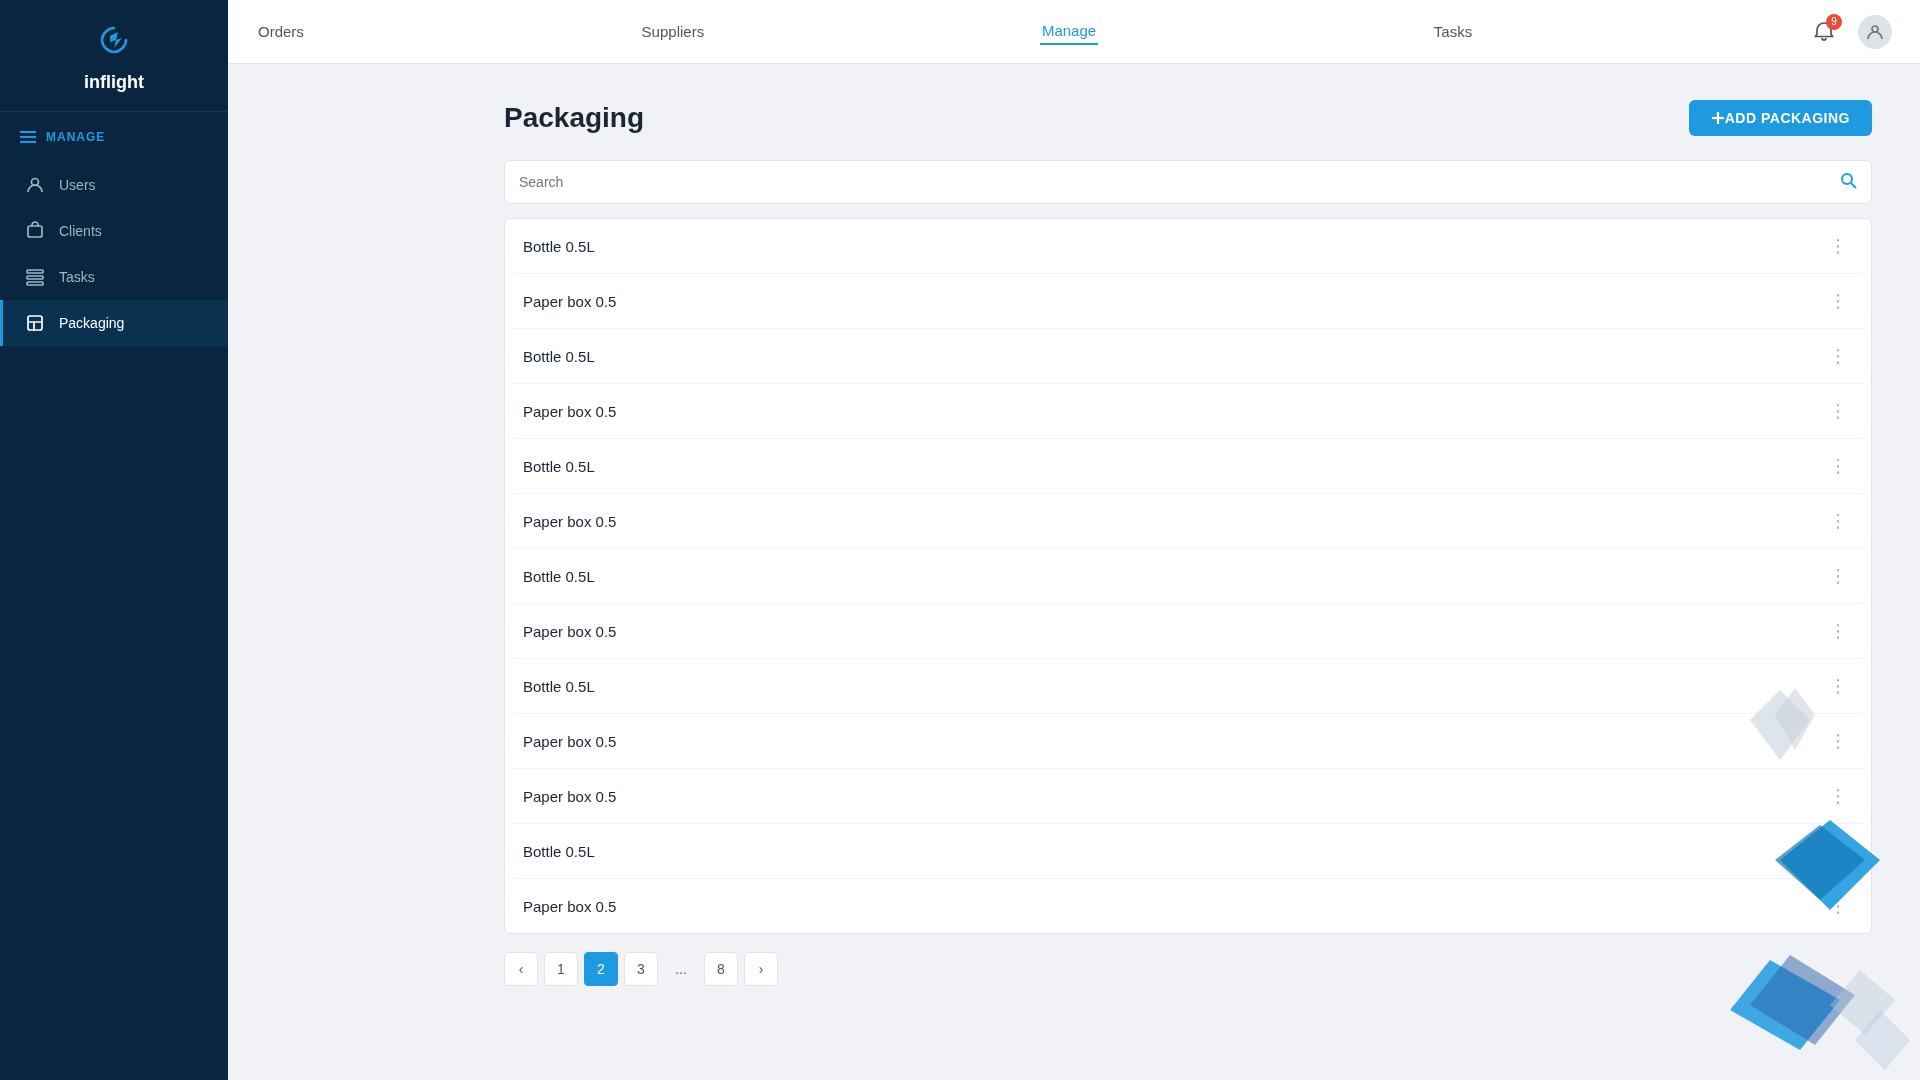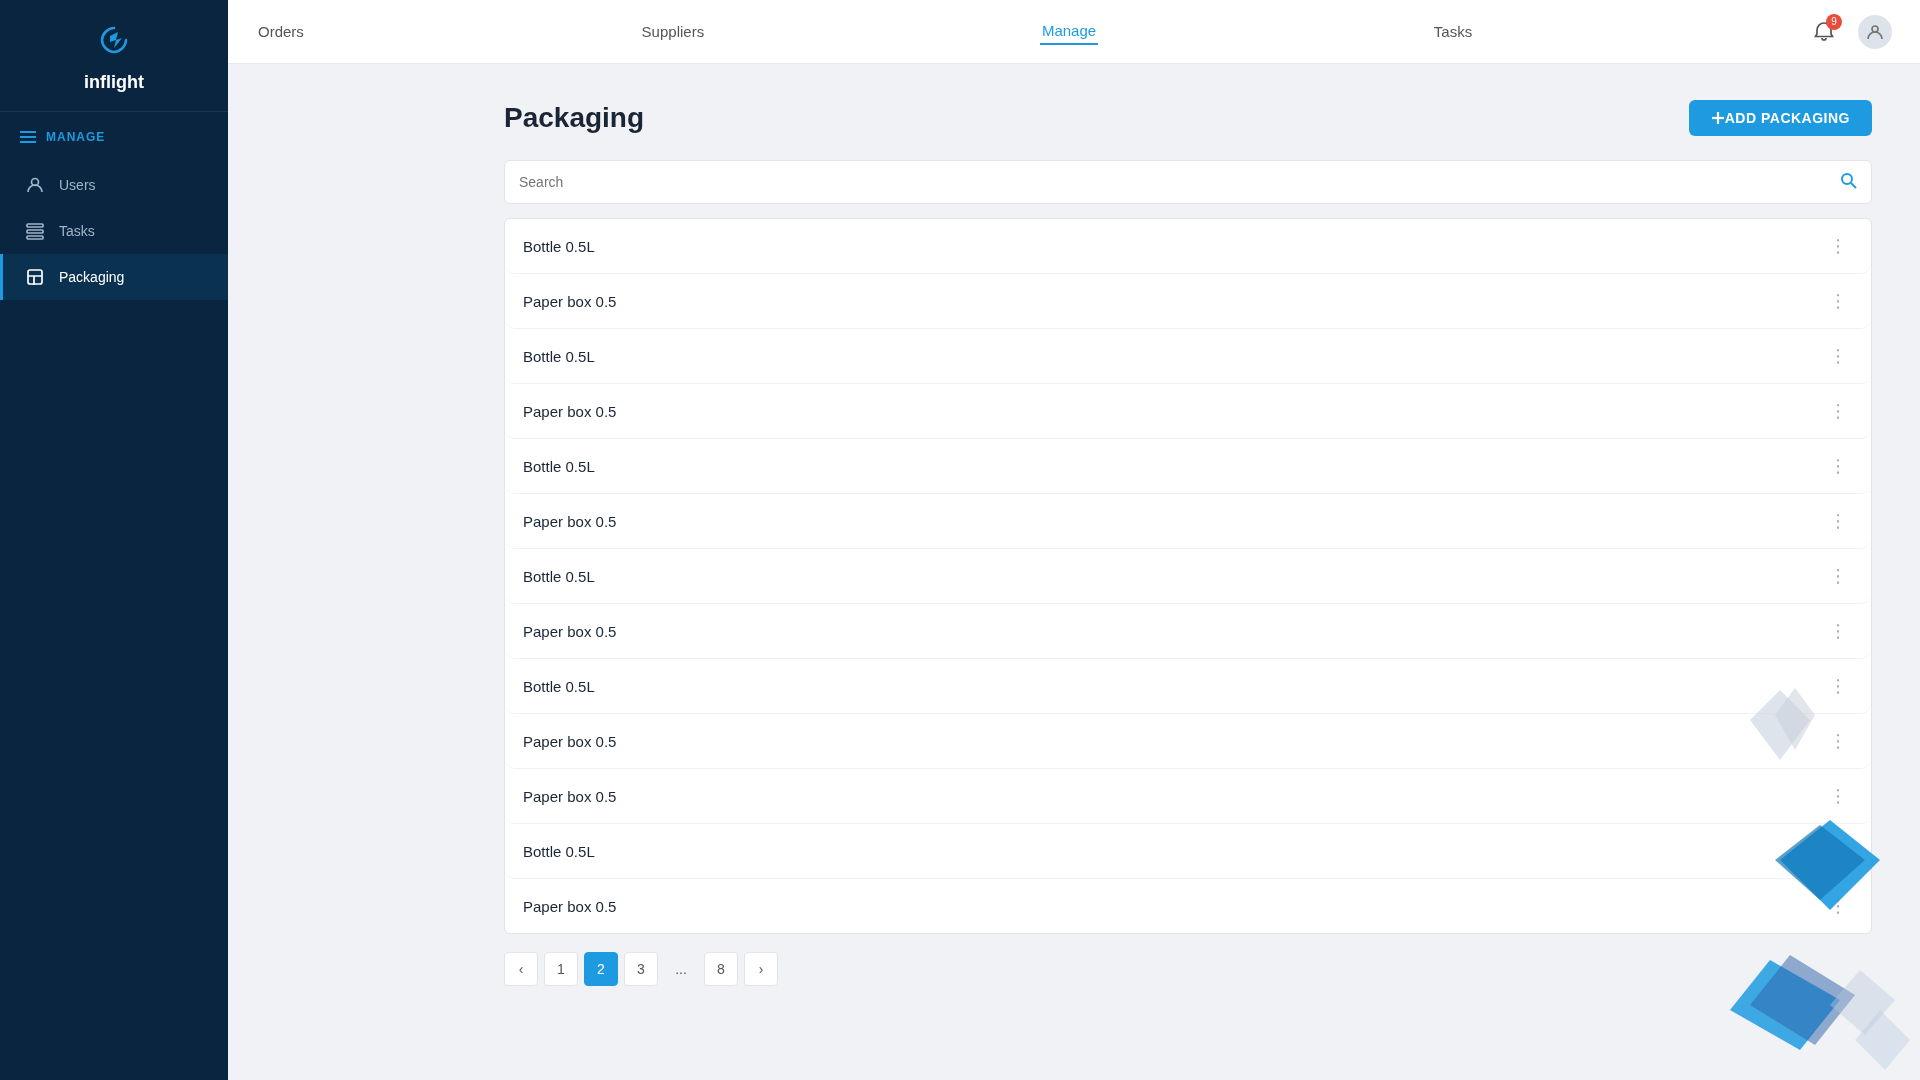--- a/index.html
+++ b/index.html
@@ -269,20 +269,29 @@
     <div class="sidebar-item">
       <div class="icon">
         <svg viewBox="0 0 20 20" fill="none" stroke="currentColor" stroke-width="1.7">
           <circle cx="10" cy="7" r="3.5"></circle>
           <path d="M3 17c0-3.87 3.13-7 7-7s7 3.13 7 7"></path>
         </svg>
       </div>
       <span>Users</span>
     </div>
 
+    <div class="sidebar-item">
+      <div class="icon">
+        <svg viewBox="0 0 20 20" fill="none" stroke="currentColor" stroke-width="1.7">
+          <rect x="3" y="5" width="14" height="11" rx="2"></rect>
+          <path d="M7 5V4a3 3 0 016 0v1"></path>
+        </svg>
+      </div>
+      <span>Clients</span>
+    </div>
 
 
 
     <div class="sidebar-item">
       <div class="icon">
         <svg viewBox="0 0 20 20" fill="none" stroke="currentColor" stroke-width="1.7">
           <rect x="2" y="3" width="16" height="3" rx="1"></rect>
           <rect x="2" y="9" width="16" height="3" rx="1"></rect>
           <rect x="2" y="15" width="16" height="3" rx="1"></rect>
         </svg>

